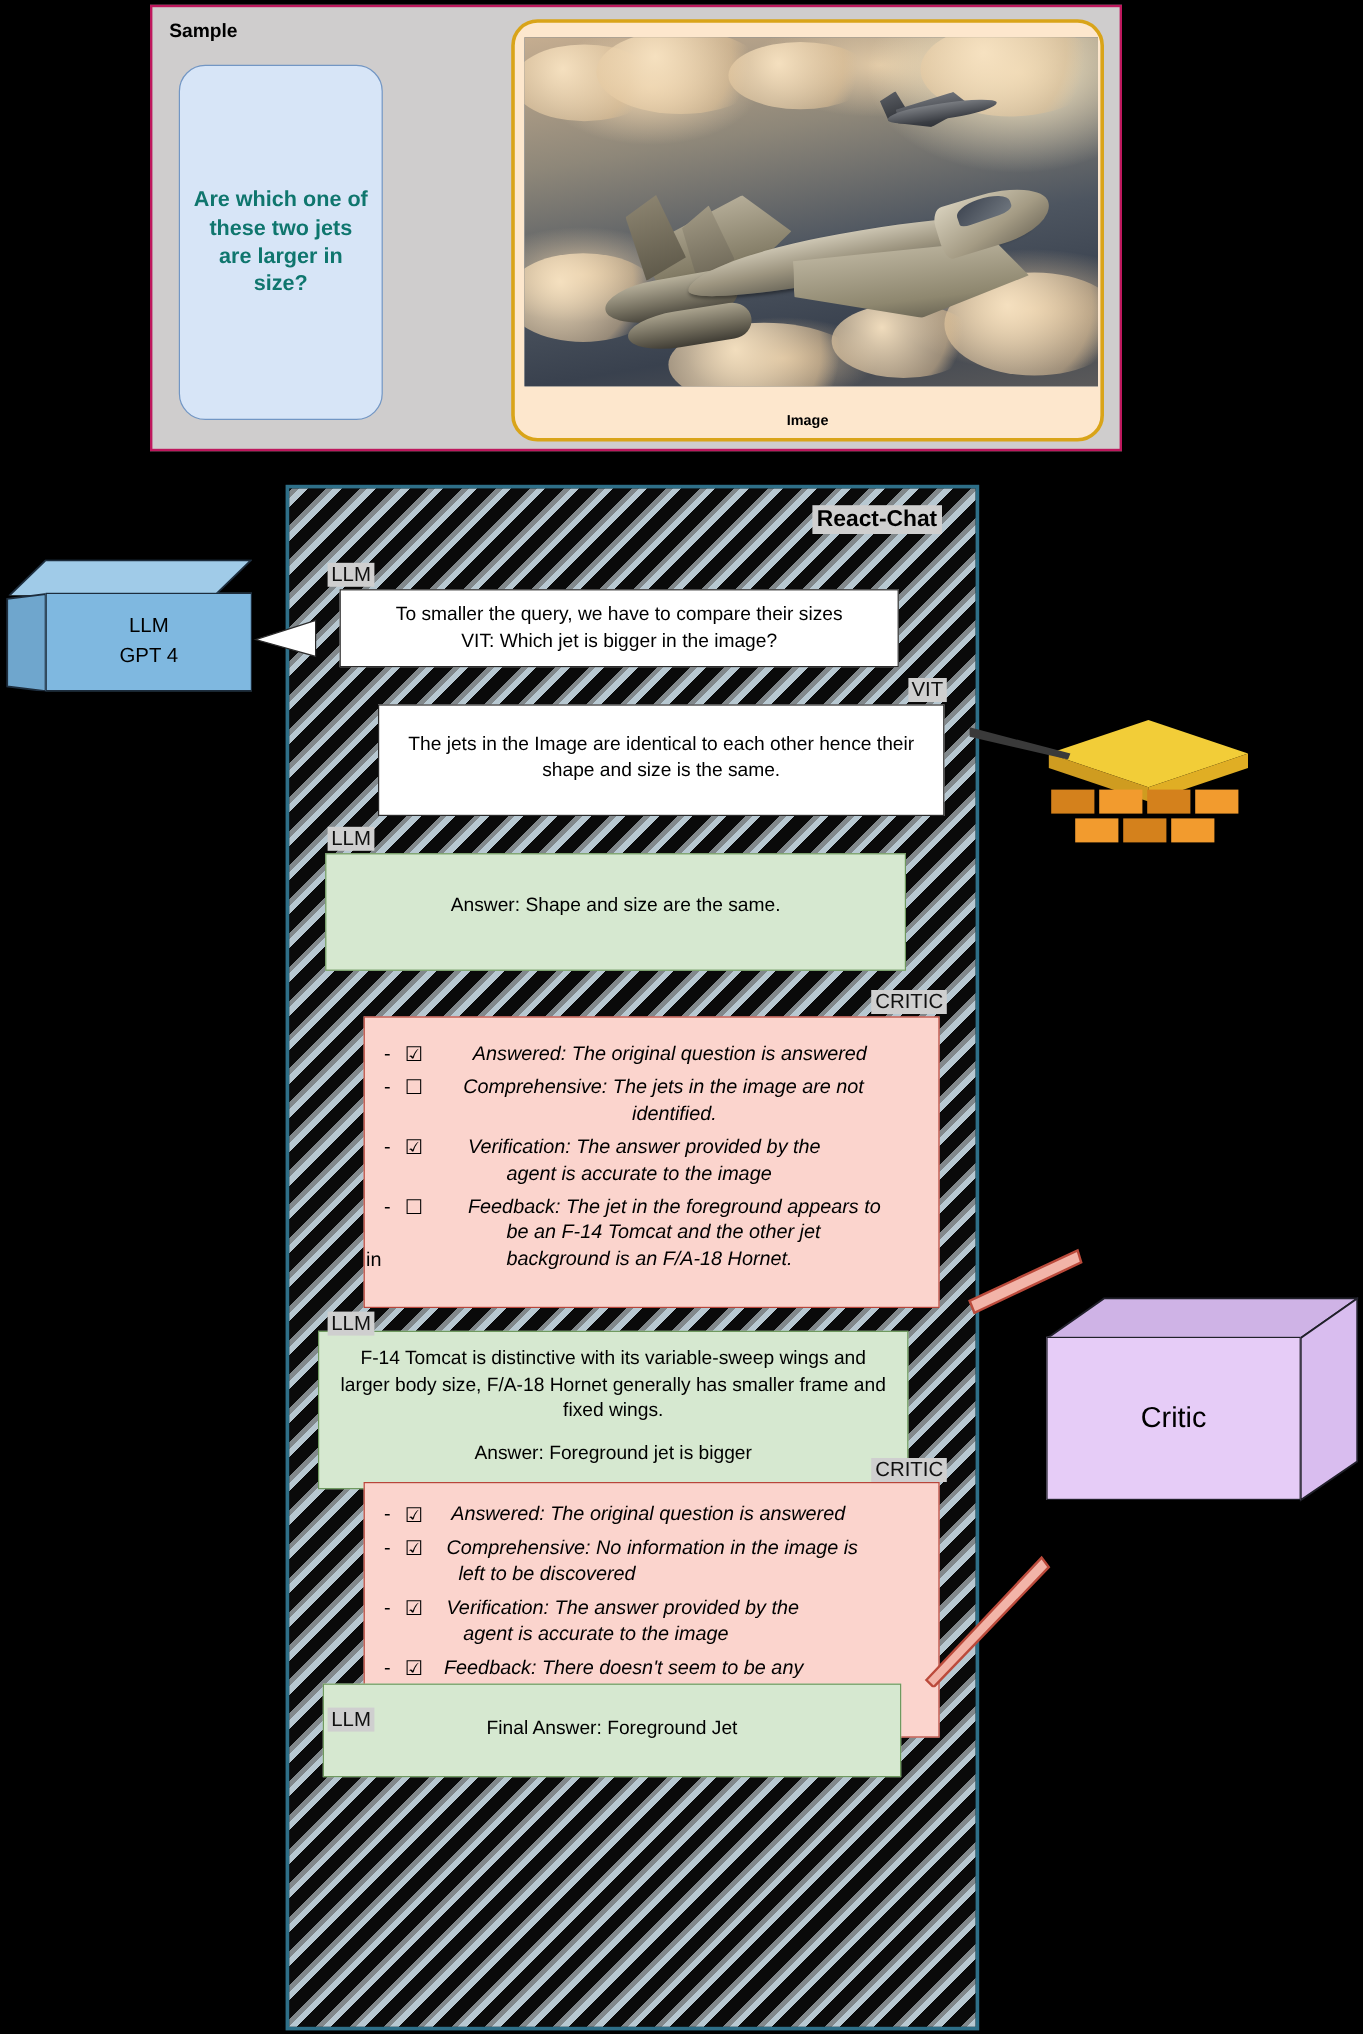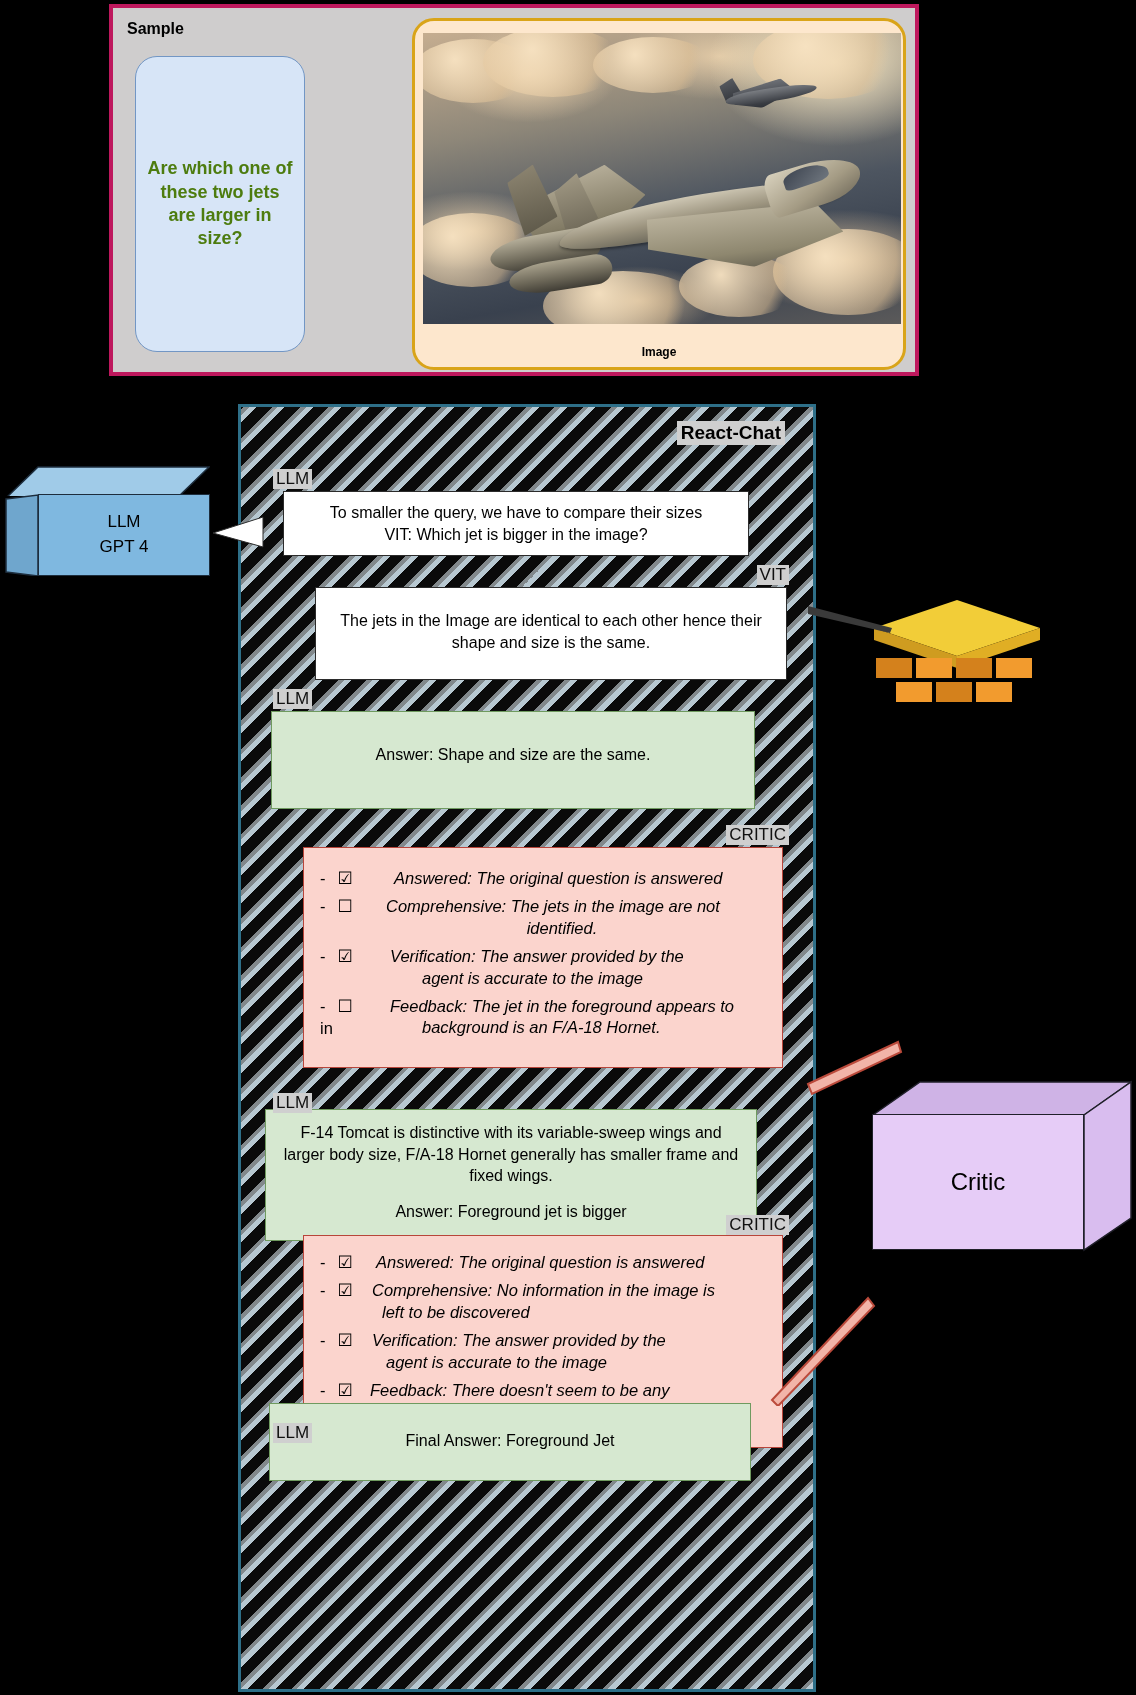--- a/index.html
+++ b/index.html
@@ -12,42 +12,42 @@
     position: relative;
     width: 1136px;
     height: 1695px;
     background: #000000;
     overflow: hidden;
   }
 
   
   #sample-panel {
     position: absolute;
-    left: 109px; top: 4px;
+    left: 125px; top: 4px;
     width: 810px; height: 372px;
     background: #cfcdcd;
-    border: 4px solid #be185d;
+    border: 2px solid #be185d;
   }
   #sample-title {
     position: absolute;
     left: 14px; top: 12px;
     font-size: 16px; font-weight: bold; color: #000;
   }
   #question-card {
     position: absolute;
     left: 22px; top: 48px;
     width: 170px; height: 296px;
     background: #d7e5f7;
     border: 1.5px solid #7296c4;
     border-radius: 22px;
     display: flex; align-items: center; justify-content: center;
     padding: 8px 10px;
   }
   #question-text {
-    font-size: 18px; font-weight: bold; color: #4d7c0f;
+    font-size: 18px; font-weight: bold; color: #0f766e;
     text-align: center; line-height: 1.3;
   }
   #image-card {
     position: absolute;
     left: 299px; top: 10px;
     width: 494px; height: 352px;
     background: #fde7cd;
     border: 3px solid #d9a419;
     border-radius: 22px;
   }
@@ -448,24 +448,25 @@
         <span class="chk-text">
           <span style="padding-left:32px;"><span>Verification:</span><span> The answer provided by the</span></span>
           <span class="indent-b">agent is accurate to the image</span>
         </span>
       </div>
       <div class="chk-row">
         <span class="chk-dash">-</span>
         <span class="chk-box">☐</span>
         <span class="chk-text">
           <span style="padding-left:32px;"><span>Feedback:</span><span> The jet in the foreground appears to</span></span>
+          <span class="indent-b">be an F-14 Tomcat and the other jet</span>
           <span class="indent-b">background is an F/A-18 Hornet.</span>
         </span>
       </div>
-      <span class="stray-in" style="left:16px; bottom:28px;">in</span>
+      <span class="stray-in" style="left:1px; bottom:28px;">in</span>
     </div>
 
     <div class="speaker-tag" style="left:32px; top:686px;">LLM</div>
     <div class="bubble green" style="left:24px; top:702px; width:492px; padding:12px 12px 18px 12px;">
       <div>F-14 Tomcat is distinctive with its variable-sweep wings and larger body size, F/A-18 Hornet generally has smaller frame and fixed wings.</div>
       <div style="height:14px;"></div>
       <div>
         <b>Answer</b><span>: Foreground jet is bigger</span>
       </div>
     </div>

